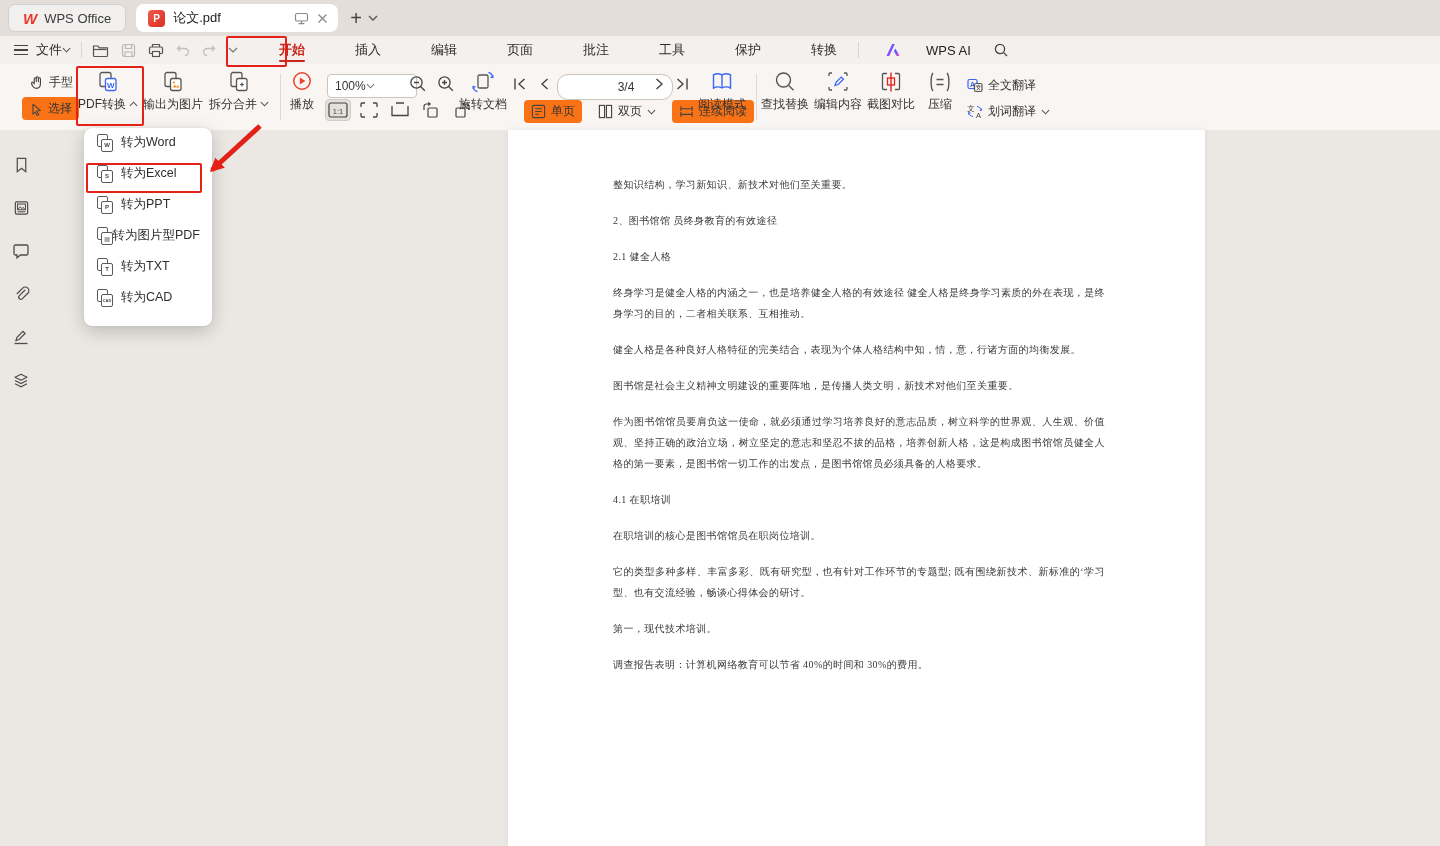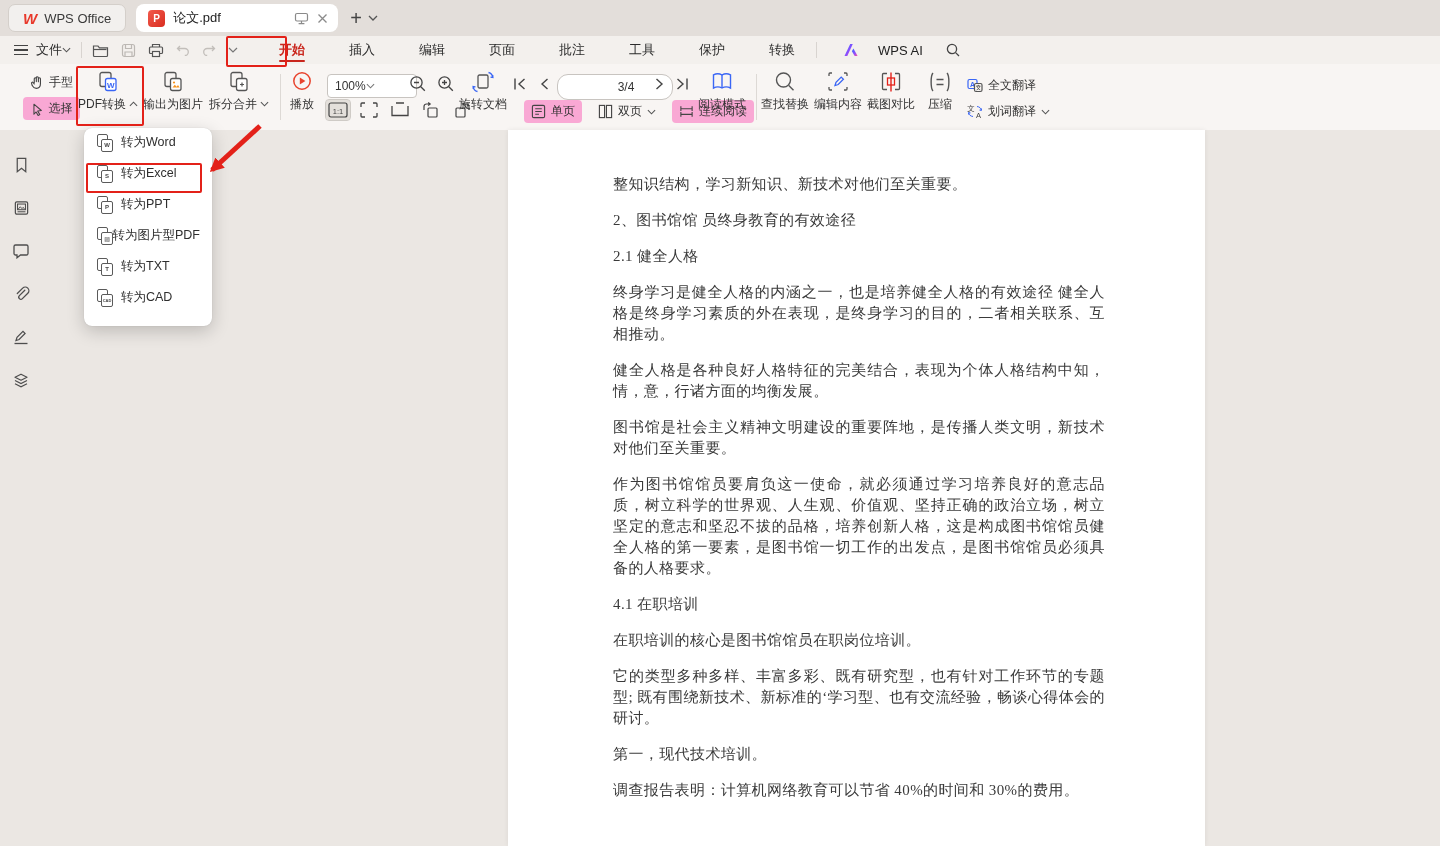--- a/index.html
+++ b/index.html
@@ -22,54 +22,54 @@
   .newtab{display:flex;align-items:center;gap:6px;margin-left:12px;color:#444}
   .plus{font-size:20px;line-height:1;font-weight:400}
 
   
   .menubar{position:absolute;left:0;top:36px;width:1440px;height:28px;background:#f3f0ed;display:flex;align-items:center;font-size:13px}
   .hamb{width:14px;margin-left:14px;display:flex;flex-direction:column;gap:3px}
   .hamb i{height:1.4px;background:#444;display:block}
   .file-btn{display:flex;align-items:center;margin-left:8px;color:#2d2d2d}
   .mb-div{width:1px;height:16px;background:#d8d4d0;margin:0 10px}
   .quick{display:flex;align-items:center;gap:12px}
-  .tabs{display:flex;align-items:center;gap:22px;margin-left:30px}
+  .tabs{display:flex;align-items:center;gap:28px;margin-left:30px}
   .mtab{padding:0 11px;color:#2b2b2b;position:relative;line-height:28px}
   .mtab.active{color:#c9261d;font-weight:bold}
   .mtab.active::after{content:"";position:absolute;left:11px;right:11px;bottom:2px;height:2.5px;background:#c9261d;border-radius:2px}
-  .ai-zone{display:flex;align-items:center;gap:18px;margin-left:16px;color:#222;font-size:13px}
+  .ai-zone{display:flex;align-items:center;gap:24px;margin-left:16px;color:#222;font-size:13px}
   .mb-search{margin-left:22px}
 
   
   .toolbar{position:absolute;left:0;top:64px;width:1440px;height:66px;background:#f8f5f3;border-bottom:1px solid #dcd8d4;box-shadow:0 2px 3px rgba(0,0,0,.05)}
   .tcol{position:absolute;display:flex;flex-direction:column;align-items:center;gap:3px}
   .tcol .lbl{font-size:12px;color:#333;white-space:nowrap;display:flex;align-items:center;gap:3px;line-height:14px}
   .rowbtn{display:flex;align-items:center;gap:5px;font-size:12px;color:#333;padding:3px 7px;border-radius:4px;white-space:nowrap}
-  .rowbtn.on{background:#f9a8d4}
+  .rowbtn.on{background:#f97316}
   .vdiv{position:absolute;top:10px;width:1px;height:46px;background:#ddd9d5}
   .combo{position:absolute;display:flex;align-items:center;justify-content:flex-start;width:74px;height:22px;background:#fff;border:1px solid #c8c4c0;border-radius:4px;font-size:12px;padding:0 7px;color:#333}
   .iconbtn{position:absolute;display:flex;align-items:center;justify-content:center}
   .pagein{position:absolute;width:88px;height:22px;background:#fff;border:1px solid #c8c4c0;border-radius:11px;text-align:center;font-size:12px;color:#333;font-family:"Liberation Sans",sans-serif}
   .viewics{position:absolute;display:flex;gap:7px;align-items:center}
   .vic{width:24px;height:20px;display:flex;align-items:center;justify-content:center;border-radius:3px}
   .vic.on{background:#e4e0db;outline:1px solid #cfcbc6}
 
   
   .dropdown{position:absolute;left:84px;top:128px;width:128px;background:#fff;border-radius:8px;box-shadow:0 5px 18px rgba(0,0,0,.20),0 0 1px rgba(0,0,0,.2);padding:6px 0;z-index:40}
   .ditem{display:flex;align-items:flex-start;gap:9px;height:31px;padding:0 12px;font-size:12.5px;color:#2e2e2e;white-space:nowrap}
   .dico{position:relative;width:16px;height:16px}
   .dico .back{position:absolute;left:1px;top:0;width:9px;height:11px;border:1.2px solid #5a5a5a;border-radius:2px}
   .dico .front{position:absolute;left:5px;top:5px;width:10px;height:10.5px;border:1.2px solid #5a5a5a;border-radius:2px;background:#fff;display:flex;align-items:center;justify-content:center;font-size:6px;font-weight:bold;color:#444;letter-spacing:0}
 
   
   .workspace{position:absolute;left:0;top:130px;width:1440px;height:716px;background:#ebe7e3}
   .sidebar{position:absolute;left:0;top:0;width:42px;height:716px;display:flex;flex-direction:column;align-items:center;padding-top:22px;gap:17px;box-sizing:border-box}
   .sbtn{width:26px;height:26px;display:flex;align-items:center;justify-content:center;border-radius:4px}
   .page{position:absolute;left:508px;top:0;width:697px;height:716px;background:#fff;box-shadow:0 0 5px rgba(0,0,0,.07);box-sizing:border-box;padding:44px 100px 0 105px;overflow:hidden}
-  .page p{margin:0 0 15px 0;font-family:"Liberation Serif","DejaVu Serif",serif;font-size:15px;line-height:21px;color:#3a3a3a;text-align:justify;letter-spacing:.4px}
+  .page p{margin:0 0 15px 0;font-family:"Liberation Serif","DejaVu Serif",serif;font-size:10px;line-height:21px;color:#3a3a3a;text-align:justify;letter-spacing:.4px}
 
   
   .rbox{position:absolute;border:2.5px solid #e32119;z-index:60;border-radius:2px}
   .box-start{left:226px;top:36px;width:57px;height:27px}
   .box-pdf{left:76px;top:66px;width:64px;height:56px}
   .box-excel{left:86px;top:163px;width:112px;height:26px}
   .annot-arrow{position:absolute;left:196px;top:120px;z-index:60}
 </style>
 </head>
 <body>
@@ -183,21 +183,21 @@
   <span class="mb-search">
     <svg width="16" height="16" viewBox="0 0 16 16">
         <circle cx="7" cy="7" r="4.6" fill="none" stroke="#444" stroke-width="1.3"></circle>
         <path d="M10.6 10.6L14 14" stroke="#444" stroke-width="1.3"></path>
       </svg>
   </span>
 </div>
 
 <div class="toolbar">
 
-  <div class="tcol" style="left:22px;top:7px;align-items:center">
+  <div class="tcol" style="left:22px;top:7px;align-items:flex-start">
     <span class="rowbtn">
       <svg class="ic" width="15" height="15" viewBox="0 0 16 16">
           <path d="M5.6 8.2V4a1.1 1.1 0 012.2 0v3M7.8 7V2.9a1.1 1.1 0 012.2 0V7M10 7.2V4a1.1 1.1 0 012.2 0v5.4c0 3-1.8 4.9-4.4 4.9-2.1 0-3.3-1-4.4-3L2.8 9c-.5-.9.8-1.8 1.5-1l1.3 1.6" fill="none" stroke="#444" stroke-width="1.2" stroke-linecap="round" stroke-linejoin="round"></path>
         </svg>
       <span>手型</span>
     </span>
     <span class="rowbtn on">
       <svg class="ic" width="14" height="14" viewBox="0 0 16 16">
           <path d="M4.5 2.5l8.5 7.2-4.2.7 2.4 3.9-1.9 1.1-2.3-4-2.5 2.6z" fill="none" stroke="#444" stroke-width="1.2" stroke-linejoin="round"></path>
         </svg>

